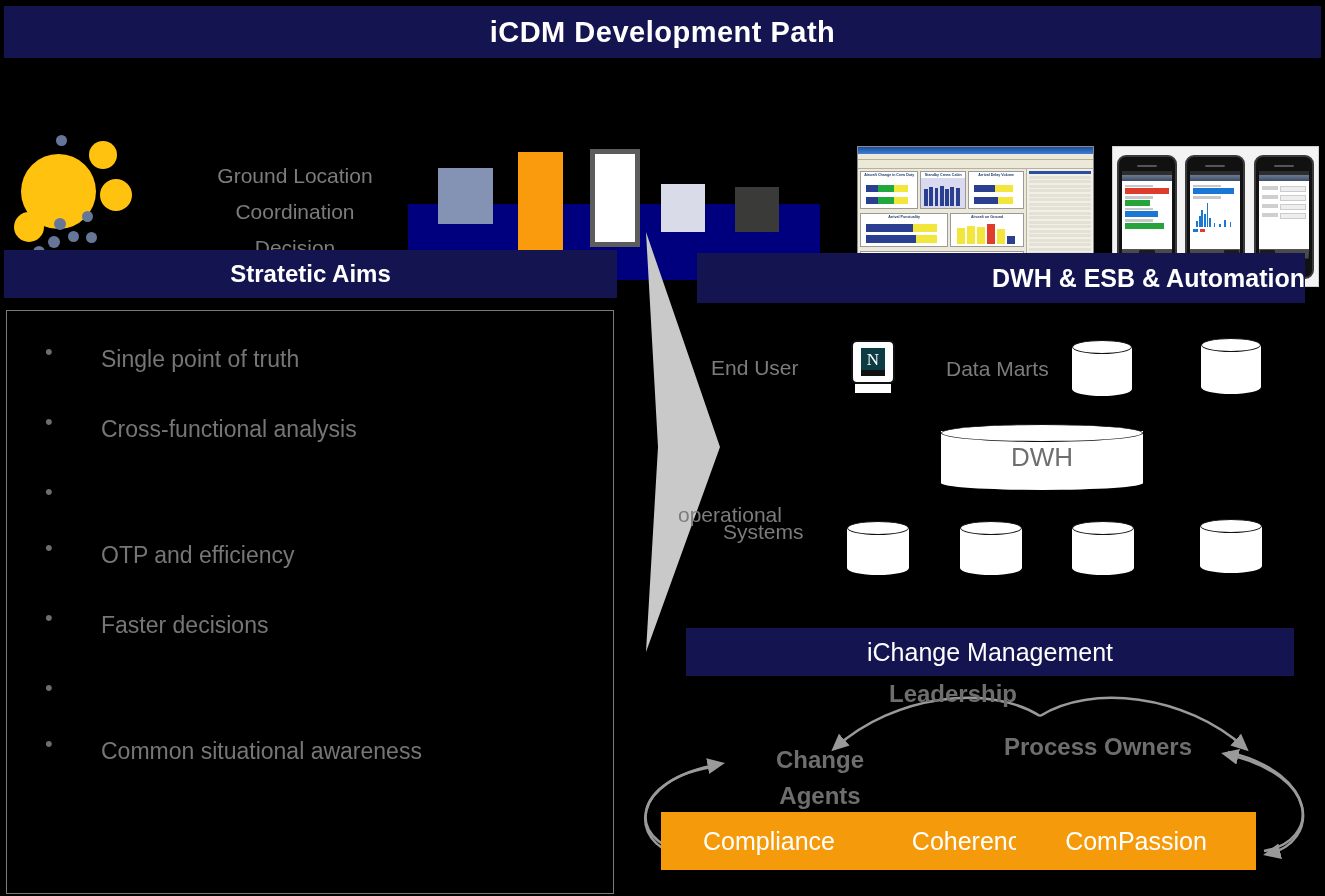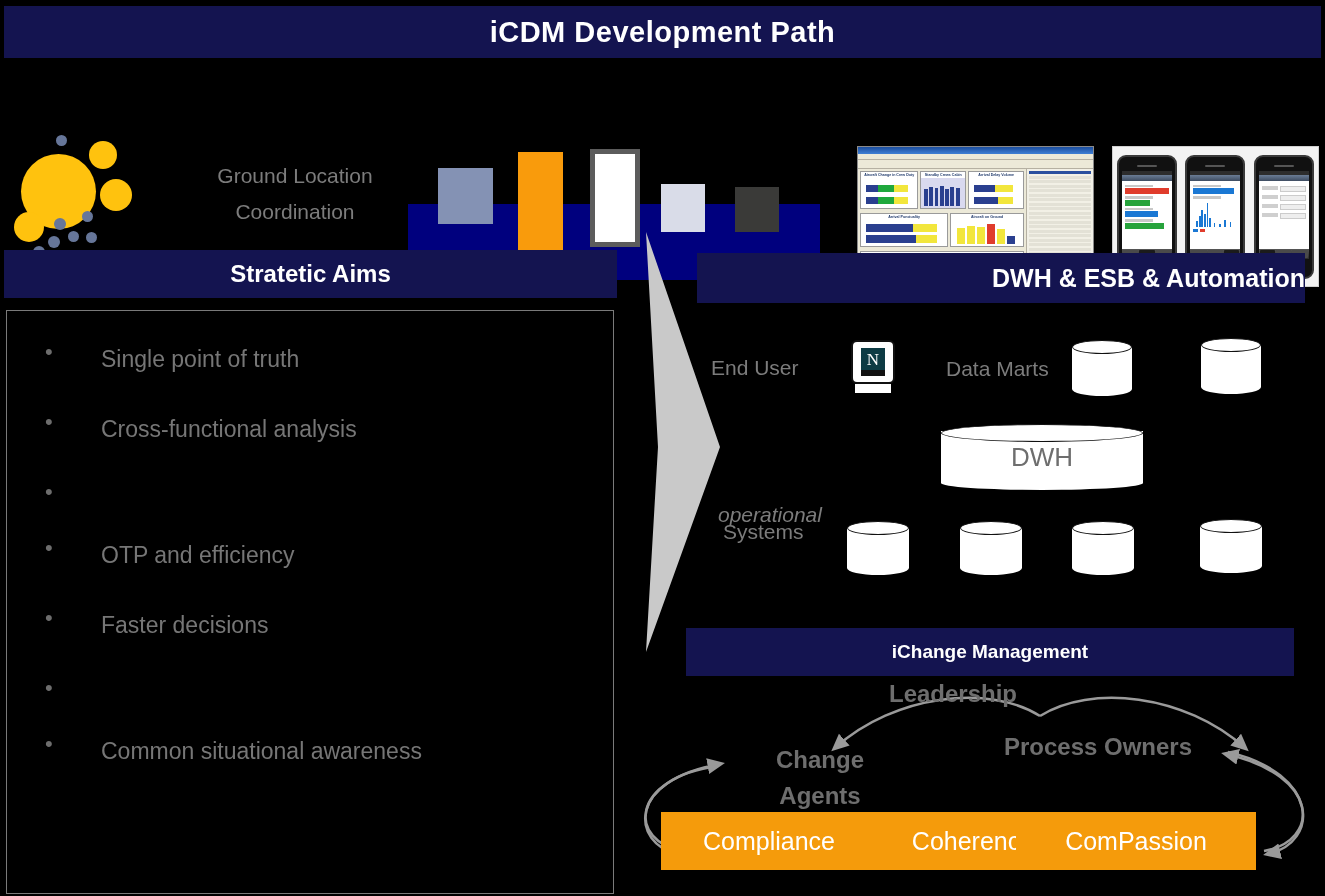--- a/index.html
+++ b/index.html
@@ -141,21 +141,21 @@
   .cyl .lbl { position:absolute; left:0; right:0; top:50%; transform:translateY(-50%); text-align:center; color:#6e6e6e; font-size:26px;}
 
   
   #monitor { left: 851px; top: 340px; width: 44px; height: 54px; }
 
   
   #ichange-header {
     left: 686px; top: 628px; width: 608px; height: 48px;
     background: #141450; display:flex; align-items:center; justify-content:center;
   }
-  #ichange-header .t { color:#ffffff; font-size:19px; font-weight:bold;}
+  #ichange-header .t { color:#ffffff; font-size:25px; font-weight:normal;}
   .ic-label {
     position: absolute; color:#6e6e6e; font-weight:bold; font-size:24px;
     text-align:center;
   }
   #leadership-lbl { left: 868px; top: 680px; width: 170px; }
   #change-agents-lbl { left: 750px; top: 742px; width: 140px; line-height: 36px;}
   #process-owners-lbl { left: 978px; top: 733px; width: 240px; }
 
   .ic-box {
     position:absolute; top: 812px; height: 58px;
@@ -190,20 +190,21 @@
     <div class="circ" style="left:27px;top:120px;width:12px;height:12px;background:#667699;"></div>
     <div class="circ" style="left:60px;top:124px;width:12px;height:12px;background:#667699;"></div>
     <div class="circ" style="left:34px;top:138px;width:11px;height:11px;background:#667699;"></div>
     <div class="circ" style="left:16px;top:140px;width:17px;height:17px;background:#667699;"></div>
     <div class="circ" style="left:43px;top:160px;width:12px;height:12px;background:#667699;"></div>
   </div>
 
   <div class="abs" id="hero-labels">
     <div>Ground Location</div>
     <div>Coordination</div>
+    <div>Decision</div>
   </div>
 
   <div class="abs" id="barchart">
     <div id="bar-base"></div>
     <div class="bar" style="left:30px;top:24px;width:55px;height:56px;background:#8492B4;"></div>
     <div class="bar" style="left:110px;top:8px;width:45px;height:110px;background:#F99B0C;"></div>
     <div class="bar" style="left:182px;top:5px;width:50px;height:98px;background:#FFFFFF;border:5px solid #5c5c5c;box-sizing:border-box;"></div>
     <div class="bar" style="left:253px;top:40px;width:44px;height:48px;background:#D9DCE8;"></div>
     <div class="bar" style="left:327px;top:43px;width:44px;height:45px;background:#3A3A38;"></div>
   </div>
@@ -464,21 +465,21 @@
     <div class="top"></div>
 </div>
 
 <div class="cyl" style="left:941px;top:424px;width:202px;height:66px;">
   <div class="bot"></div>
     <div class="body"></div>
     <div class="top" style="height:18px;"></div>
   <div class="lbl">DWH</div>
 </div>
 
-<div class="abs dwh-label" style="left:718px;top:503px;font-style:italic;">operational</div>
+<div class="abs dwh-label" style="left:678px;top:503px;">operational</div>
 <div class="abs dwh-label" style="left:723px;top:520px;">Systems</div>
 
 <div class="cyl" style="left:847px;top:521px;width:62px;height:54px;">
   <div class="bot"></div>
     <div class="body"></div>
     <div class="top"></div>
 </div>
 <div class="cyl" style="left:960px;top:521px;width:62px;height:54px;">
   <div class="bot"></div>
     <div class="body"></div>

